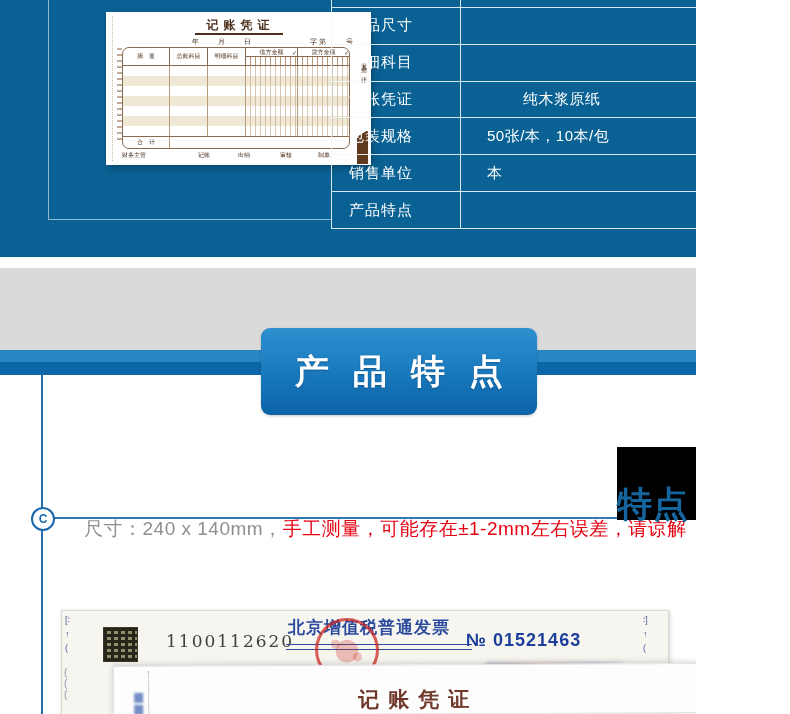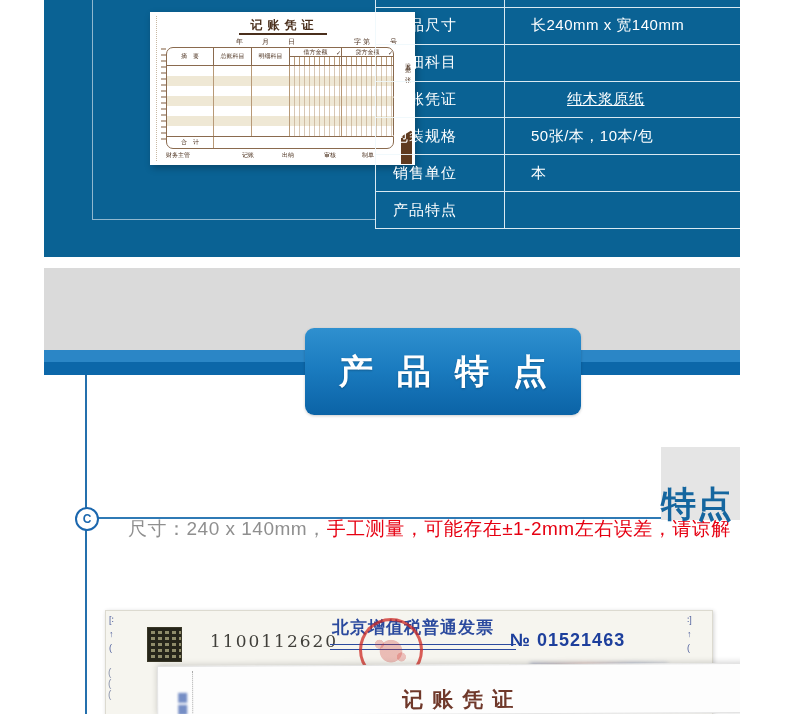--- a/index.html
+++ b/index.html
@@ -1,17 +1,17 @@
 <!DOCTYPE html>
 <html><head>
 <meta charset="utf-8">
 <style>
   html,body{margin:0;padding:0;background:#fff;}
   .page{position:relative;width:696px;height:714px;overflow:hidden;background:#fff;
-        font-family:"Liberation Sans",sans-serif;margin-left:44px;}
+        font-family:"Liberation Sans",sans-serif;}
   .abs{position:absolute;}
 
   
   .bg-blue{left:0;top:0;width:790px;height:257px;background:#0a6294;}
   .band-white{left:0;top:257px;width:790px;height:11px;background:#ffffff;}
   .band-gray{left:0;top:268px;width:790px;height:82px;background:#dadada;}
   .stripe-light{left:0;top:350px;width:790px;height:12px;background:#2b86c6;}
   .stripe-dark{left:0;top:362px;width:790px;height:13px;background:#0c67a9;}
 
   .photo-panel{left:48px;top:0;width:283px;height:219px;
@@ -24,21 +24,21 @@
               border-right:1px solid rgba(240,248,252,.9);
               border-bottom:1px solid rgba(240,248,252,.9);}
   .spec-partial{height:7px;display:flex;}
   .spec-partial .spec-label{border-right:1px solid rgba(240,248,252,.9);}
   .spec-row{flex:1;display:flex;border-top:1px solid rgba(240,248,252,.9);}
   .spec-label{width:111px;display:flex;align-items:center;padding-left:17px;
               border-right:1px solid rgba(240,248,252,.9);
               color:#fff;font-size:15px;letter-spacing:1px;}
   .spec-value{flex:1;display:flex;align-items:center;padding-left:26px;
               color:#fff;font-size:15px;letter-spacing:.5px;}
-  .spec-row.material .spec-value{padding-left:62px;text-decoration:underline;}
+  .spec-row.material .spec-value{padding-left:62px;}
 
   
   .photo-card{left:57px;top:12px;width:265px;height:153px;background:#fff;
               box-shadow:2px 3px 7px rgba(0,0,0,.28);}
   .perforation{left:6px;top:4px;width:0;height:145px;border-left:1px dotted #c9b8a2;}
   .bind-marks{left:11px;top:36px;width:5px;height:96px;
       background:repeating-linear-gradient(180deg,#8a6a4e 0 2px,transparent 2px 6px);
       opacity:.55;}
   .v-title{left:0;right:0;top:5px;text-align:center;font-family:"DejaVu Serif",serif;
            font-weight:bold;font-size:12px;color:#4a2f1c;}
@@ -86,21 +86,21 @@
       box-shadow:0 1px 3px rgba(0,0,0,.2);}
   .banner-btn span{color:#fff;font-size:34px;font-weight:bold;letter-spacing:24px;margin-right:-24px;
       text-shadow:0 1px 2px rgba(0,0,0,.25);}
 
   
   .v-rule{left:41px;top:375px;width:2px;height:339px;background:#2470ad;}
   .h-rule{left:42px;top:517px;width:748px;height:2px;background:#2f7ab5;}
   .c-circle{left:31px;top:507px;width:20px;height:20px;border:2px solid #1b67ae;border-radius:50%;
       background:#fff;z-index:3;display:flex;align-items:center;justify-content:center;
       font-size:12px;font-weight:bold;color:#1b67ae;}
-  .feature-heading{left:617px;top:447px;width:146px;height:73px;background:#e5e5e5;z-index:2;
+  .feature-heading{left:617px;top:447px;width:146px;height:73px;background:#000000;z-index:2;
       display:flex;align-items:flex-end;justify-content:flex-start;}
   .ft-tag{font-size:35px;font-weight:bold;color:#15669f;line-height:.95;letter-spacing:1px;}
   .ft-num{font-size:86px;font-weight:bold;color:#2e79b2;line-height:.72;margin-left:2px;}
   .feature-desc{left:84px;top:516px;font-size:19px;letter-spacing:.5px;white-space:nowrap;text-align:right;}
   .desc-gray{color:#8f8f8f;}
   .desc-red{color:#e60112;}
 
   
   .invoice{left:61px;top:610px;width:606px;height:104px;background:#f6f5ef;
       border:1px solid #dcdad0;box-shadow:1px 1px 4px rgba(0,0,0,.18);}
@@ -241,21 +241,20 @@
     </div>
   </div>
 
   <div class="abs spec-table">
     <div class="spec-partial">
         <div class="spec-label"></div>
         <div class="spec-value"></div>
       </div>
     <div class="spec-row">
       <div class="spec-label">产品尺寸</div>
-      <div class="spec-value">长240mm x 宽140mm</div>
     </div>
     <div class="spec-row">
       <div class="spec-label">明细科目</div>
     </div>
     <div class="spec-row material">
       <div class="spec-label">记账凭证</div>
       <div class="spec-value">纯木浆原纸</div>
     </div>
     <div class="spec-row">
       <div class="spec-label">包装规格</div>

